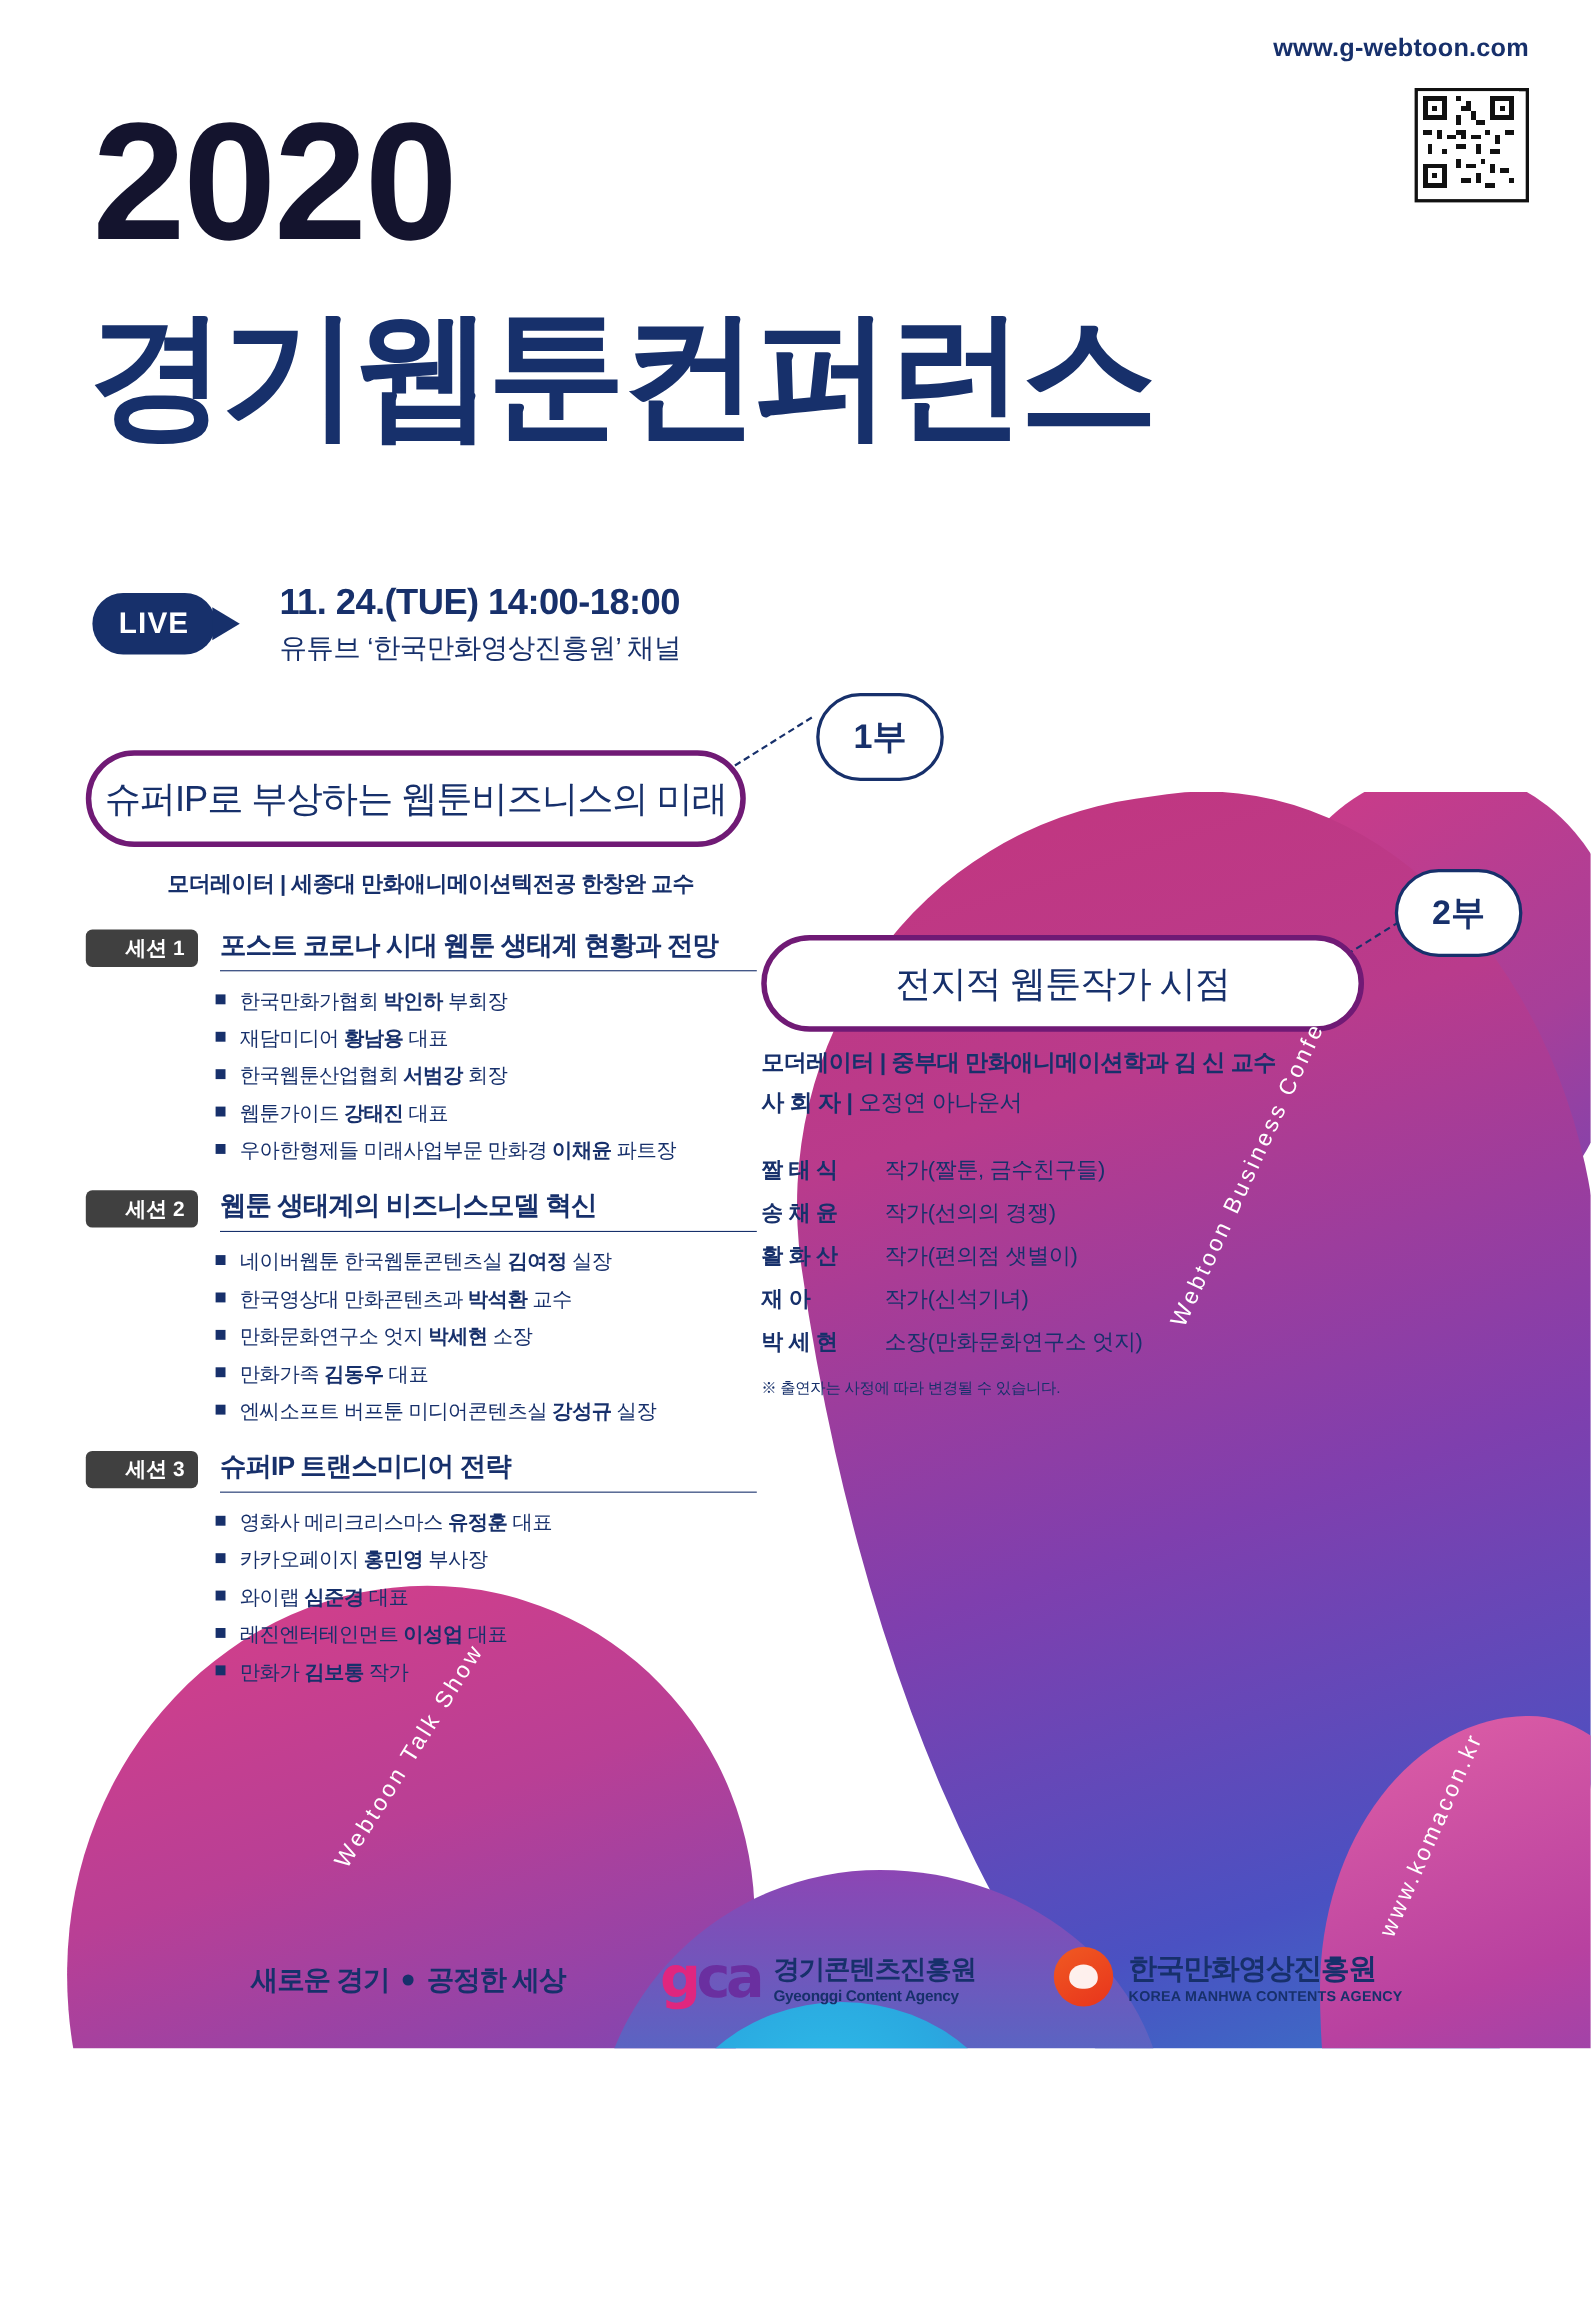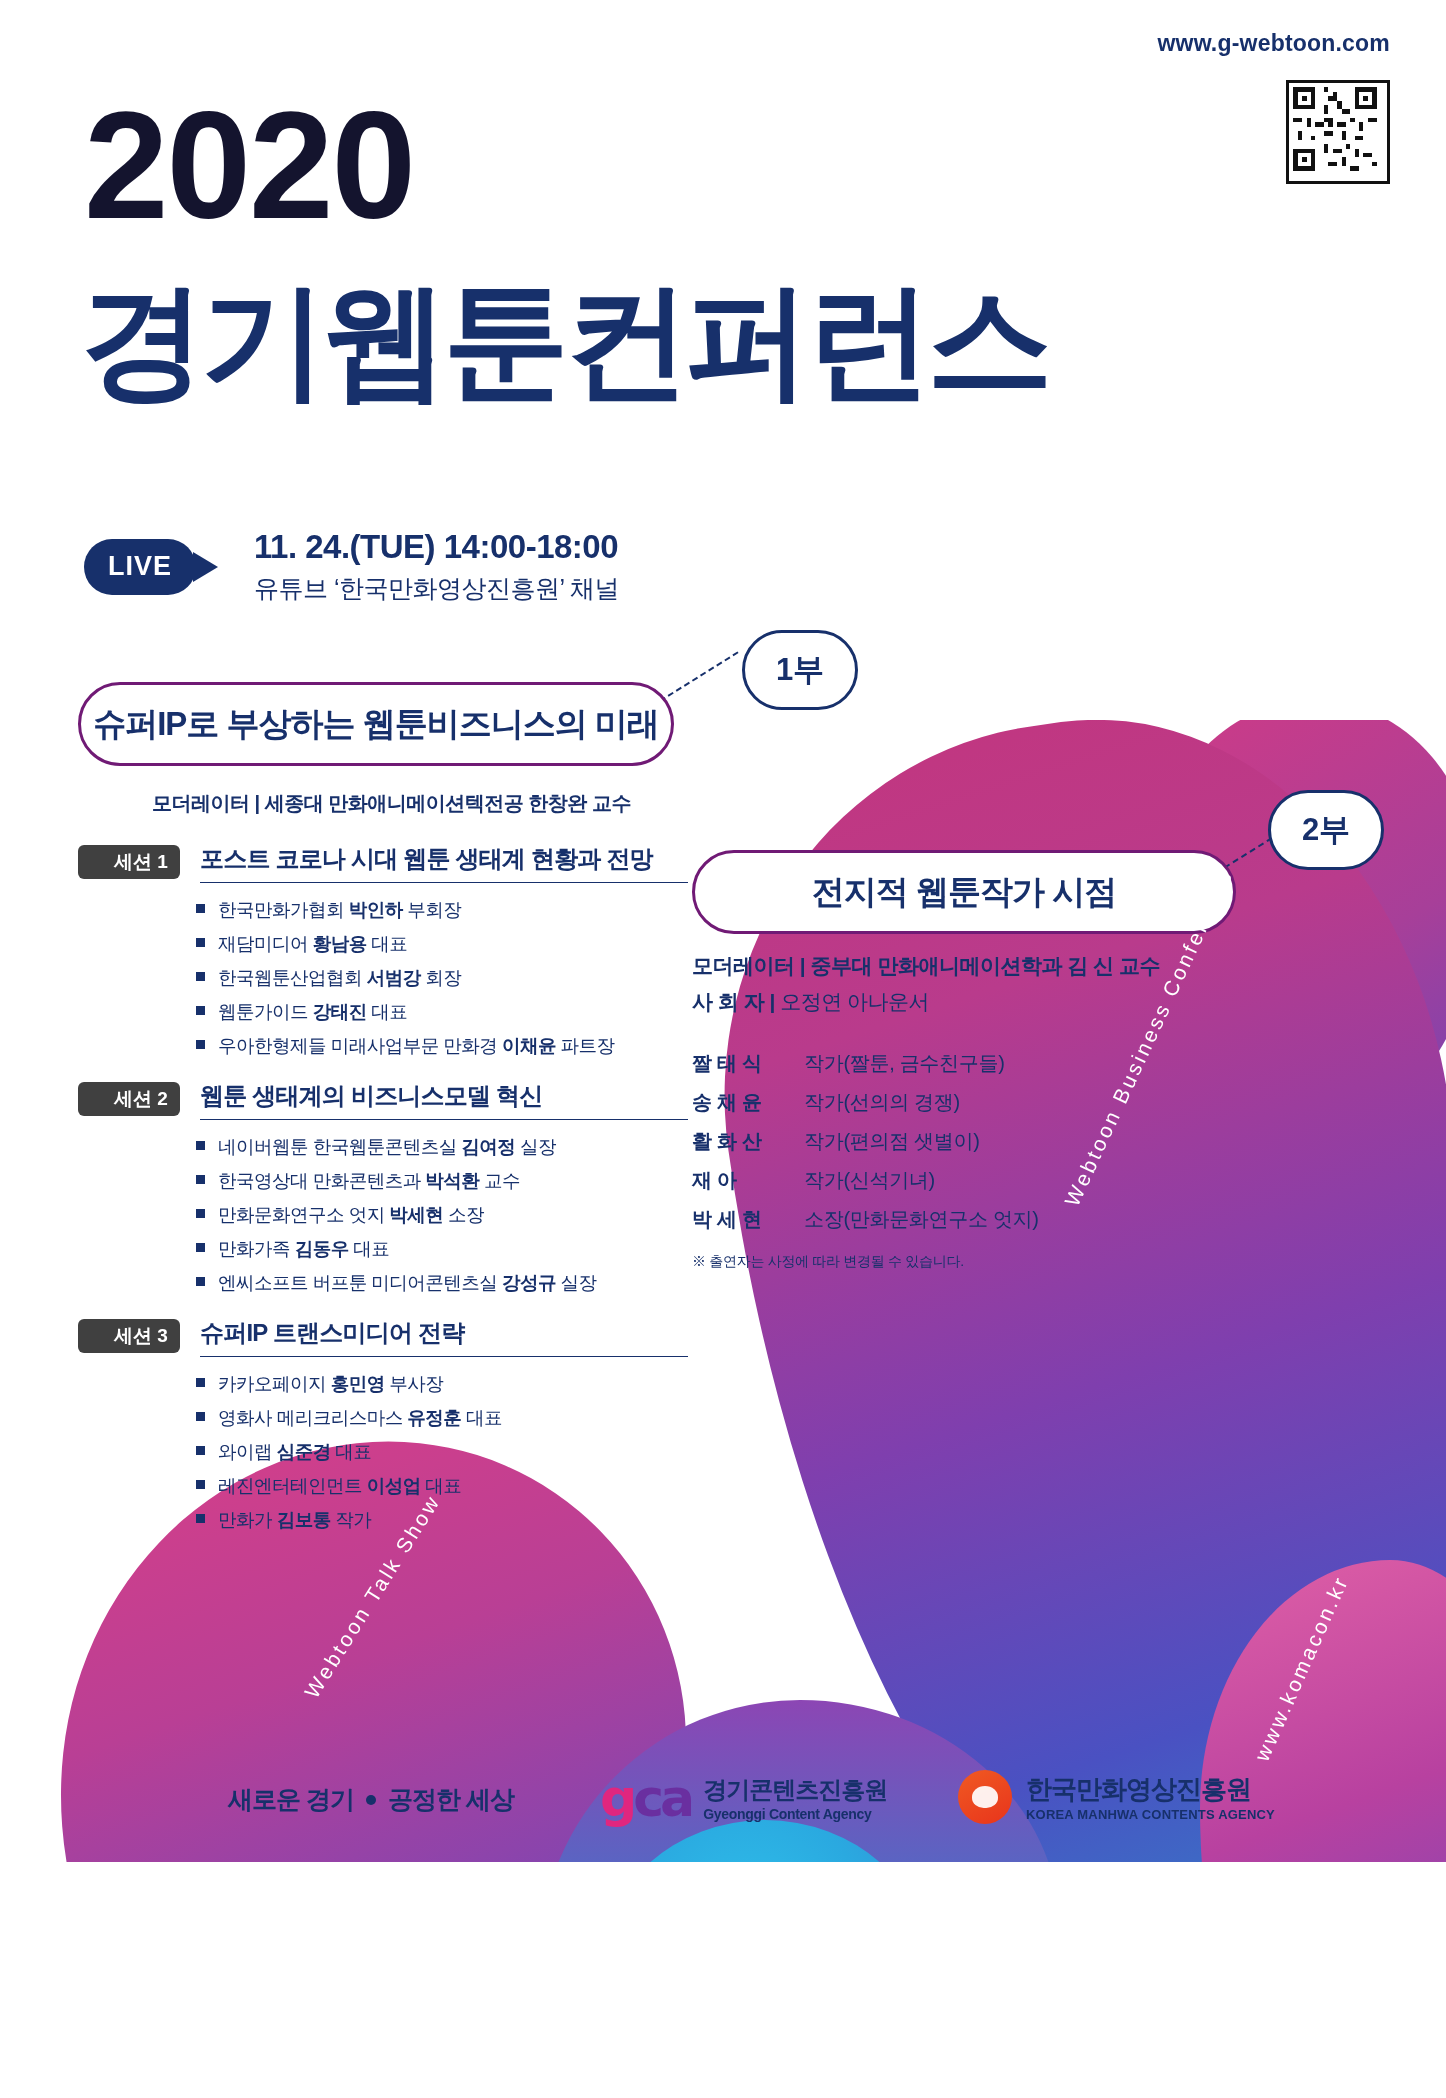--- a/index.html
+++ b/index.html
@@ -88,22 +88,22 @@
   
   .part-label{
     position:absolute;z-index:6;border:3px solid #17306b;border-radius:40px;
     font-size:31px;font-weight:bold;color:#17306b;display:flex;align-items:center;justify-content:center;
     background:#fff;
   }
   .part1{top:630px;left:742px;width:110px;height:74px;}
   .part2{top:790px;left:1268px;width:110px;height:74px;}
 
   .pill{
-    position:absolute;z-index:6;border:3px solid #701a75;border-radius:46px;background:#fff;
-    display:flex;align-items:center;justify-content:center;font-weight:bold;color:#17306b;
+    position:absolute;z-index:6;border:5px solid #701a75;border-radius:46px;background:#fff;
+    display:flex;align-items:center;justify-content:center;font-weight:normal;color:#17306b;
   }
   .pill1{top:682px;left:78px;width:590px;height:78px;font-size:33px;letter-spacing:-1px;}
   .pill2{top:850px;left:692px;width:538px;height:78px;font-size:33px;letter-spacing:-1px;}
 
   .dash{position:absolute;z-index:5;border-top:2px dashed #17306b;}
   .dash1{top:700px;left:660px;width:92px;transform:rotate(-32deg);transform-origin:left center;}
   .dash2{top:872px;left:1216px;width:76px;transform:rotate(-32deg);transform-origin:left center;}
 
   
   .col-left{position:absolute;top:790px;left:78px;width:610px;z-index:5;}
@@ -273,22 +273,22 @@
 
     <div class="session">
       <div class="ses-head">
         <div class="ses-tag">세션 3</div>
         <div class="ses-title">
           <div class="t">슈퍼IP 트랜스미디어 전략</div>
           <div class="rule"></div>
         </div>
       </div>
       <ul class="ses-list">
+        <li>영화사 메리크리스마스 <b>유정훈</b> 대표</li>
         <li>카카오페이지 <b>홍민영</b> 부사장</li>
-        <li>영화사 메리크리스마스 <b>유정훈</b> 대표</li>
         <li>와이랩 <b>심준경</b> 대표</li>
         <li>레진엔터테인먼트 <b>이성업</b> 대표</li>
         <li>만화가 <b>김보통</b> 작가</li>
       </ul>
     </div>
   </div>
 
   <div class="dash dash2"></div>
   <div class="part-label part2">2부</div>
   <div class="pill pill2">전지적 웹툰작가 시점</div>

